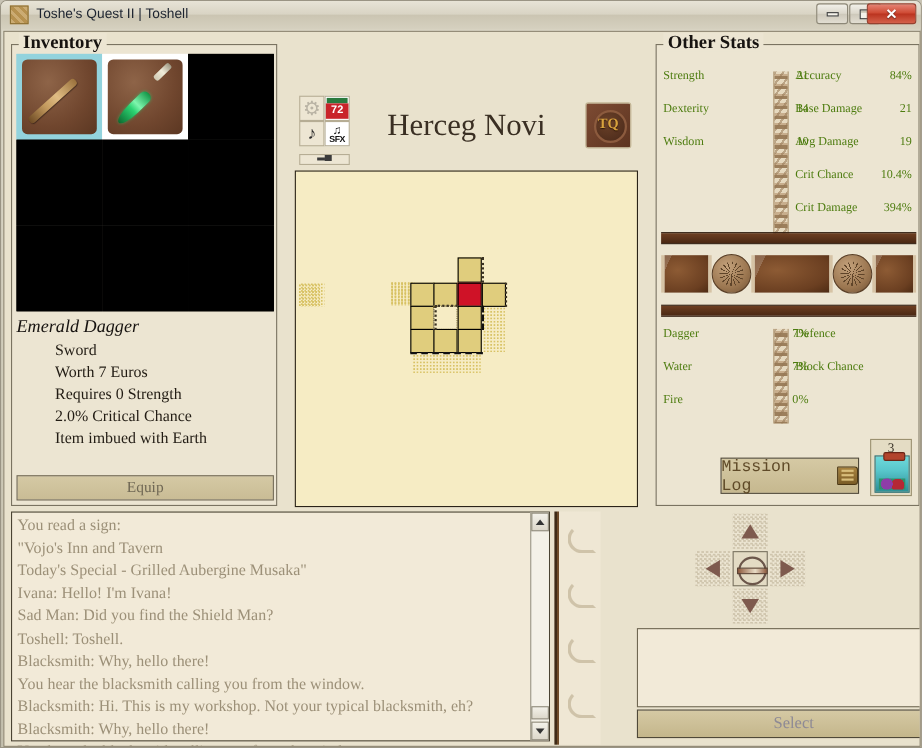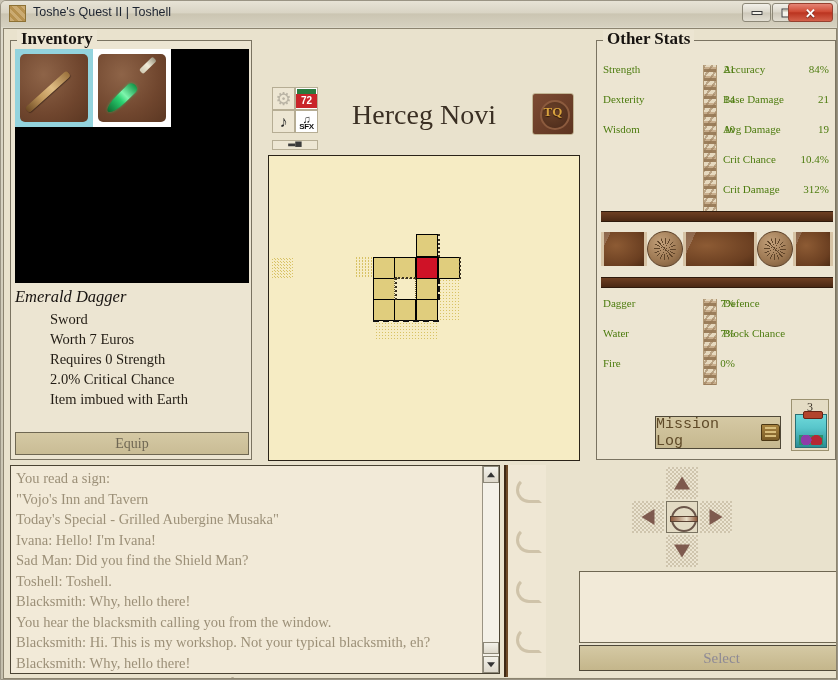--- a/index.html
+++ b/index.html
@@ -469,21 +469,21 @@
         <div class="srow">
             <span class="sname">Avg Damage</span>
             <span class="sval">19</span>
           </div>
         <div class="srow">
             <span class="sname">Crit Chance</span>
             <span class="sval">10.4%</span>
           </div>
         <div class="srow">
             <span class="sname">Crit Damage</span>
-            <span class="sval">312%</span>
+            <span class="sval">394%</span>
           </div>
       </div>
 
       <div id="band">
         <div class="band-bar" id="band-top"></div>
         <div id="band-mid">
           <div class="band-panel" style="width:46px;"></div>
           <div class="band-medal"></div>
           <div class="band-panel" style="width:74px;"></div>
           <div class="band-medal"></div>

